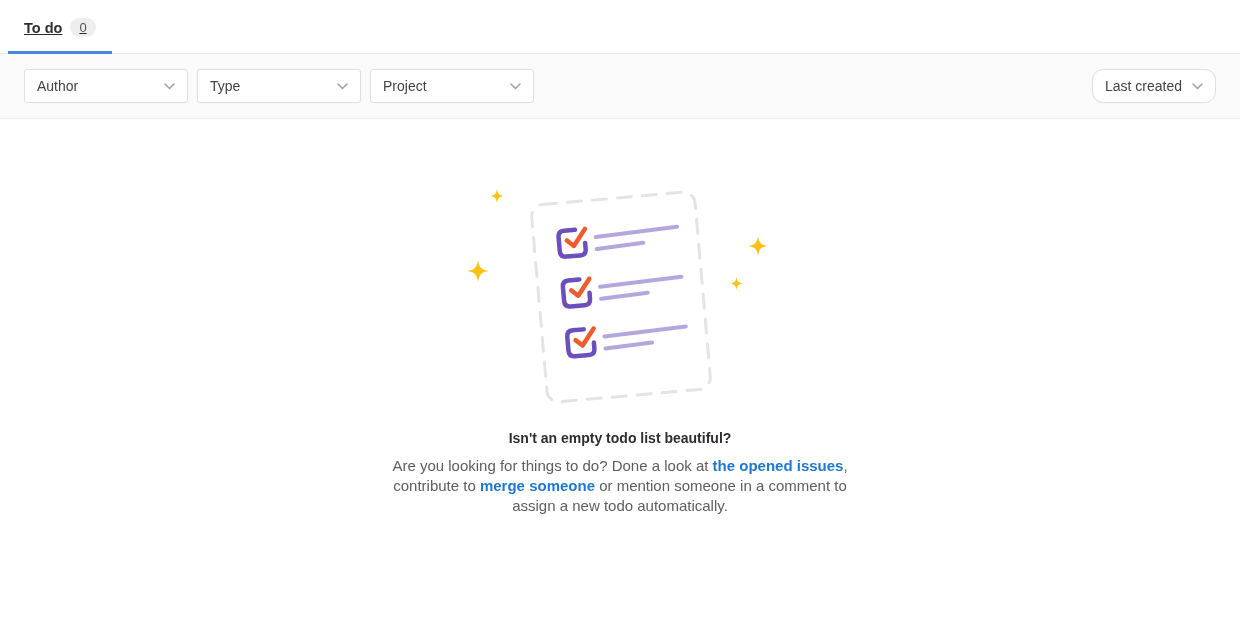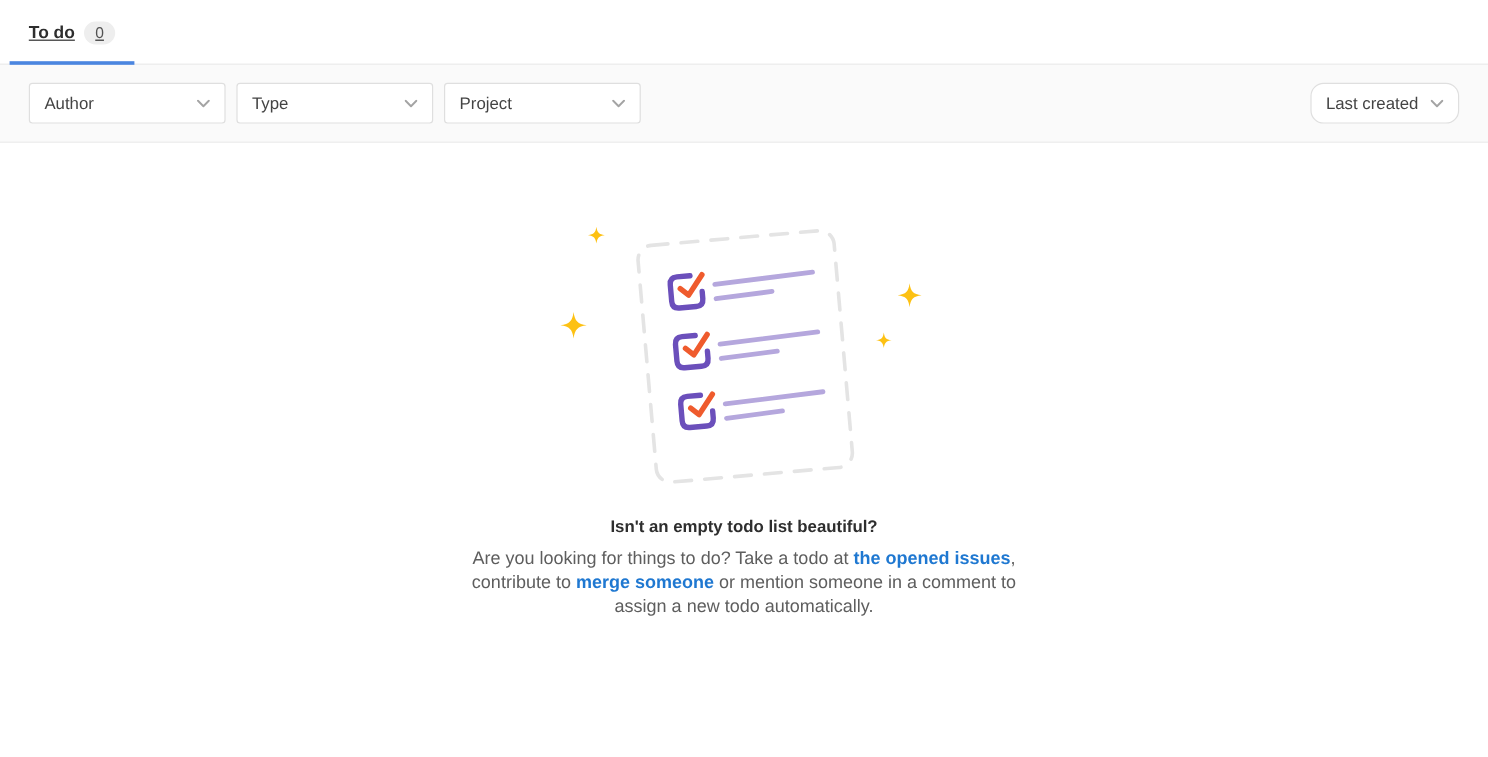--- a/index.html
+++ b/index.html
@@ -220,15 +220,15 @@
         <path class="ill-box" d="M20 3 H9 Q3 3 3 9 V23 Q3 29 9 29 H23 Q29 29 29 23 V17"></path>
         <path class="ill-check" d="M11 13 L17.5 19 L30 3"></path>
       </g>
       <line class="ill-line" x1="141" y1="156" x2="223" y2="153"></line>
       <line class="ill-line" x1="141" y1="168" x2="188" y2="166"></line>
     </g>
   </svg>
 
   <h4 class="empty-title">Isn't an empty todo list beautiful?</h4>
 
-  <p class="empty-text"><span>Are you looking for things to do? Take a todo at </span><a>the opened issues</a><span>, contribute to </span><a>merge someone</a><span> or mention someone in a comment to assign a new todo automatically.</span></p>
+  <p class="empty-text"><span>Are you looking for things to do? Done a look at </span><a>the opened issues</a><span>, contribute to </span><a>merge someone</a><span> or mention someone in a comment to assign a new todo automatically.</span></p>
 
 </main>
 
 </body></html>

